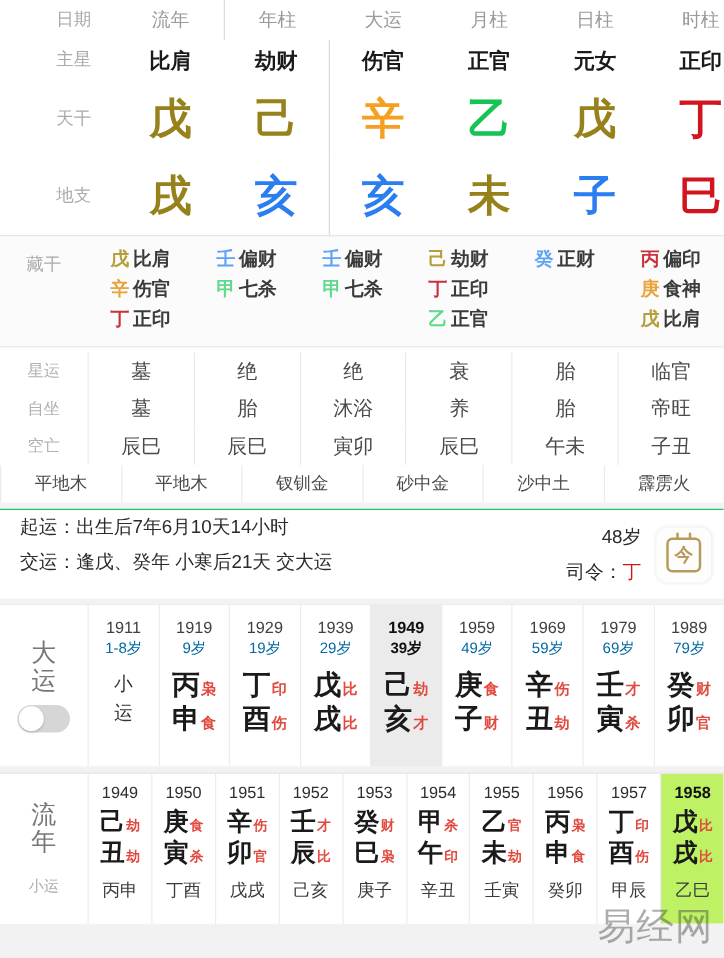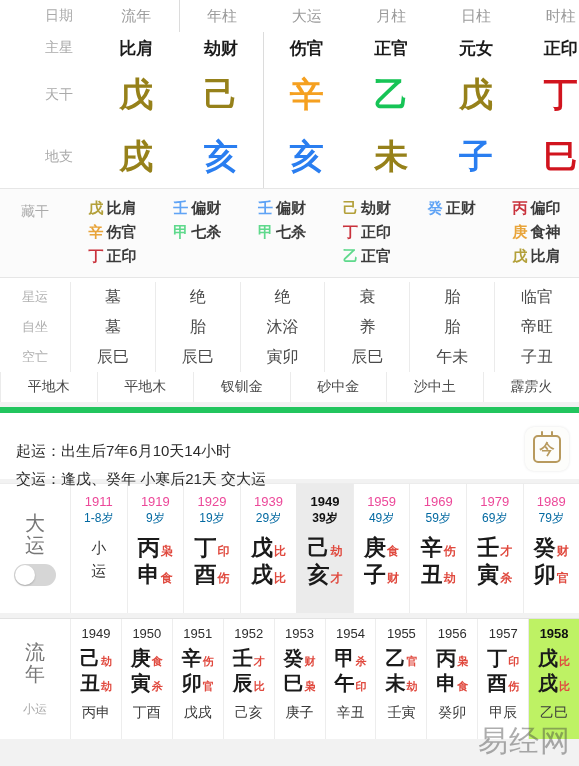--- a/index.html
+++ b/index.html
@@ -70,26 +70,26 @@
     flex: 1 1 0;
     display: flex; align-items: center; justify-content: center;
     color: #4a4a4a; font-size: 16px;
     border-left: 1px solid #ebebeb;
   }
   .st-row.last .st-cell { font-size: 14px; }
 
   
   .qiyun-card {
     background: #ffffff;
-    border-top: 6px solid #22c55e;
+    border-top: 1px solid #22c55e;
     margin-top: 5px;
     width: 579px;
     height: 72px;
     position: relative;
-    padding: 24px 12px 0 16px;
+    padding: 0 12px 0 16px;
   }
   .qy-line { font-size: 15px; color: #2b2b2b; line-height: 28px; white-space: nowrap; }
   .qy-line .k { color: #2b2b2b; }
   .qy-right {
     position: absolute; right: 66px; top: 8px;
     text-align: right; line-height: 28px; font-size: 15px; color: #2b2b2b;
   }
   .cal-icon {
     position: absolute; right: 10px; top: 14px;
     width: 44px; height: 44px;
@@ -139,21 +139,21 @@
     background: #ffffff; box-shadow: 0 1px 2px rgba(0,0,0,0.2);
   }
   .dy-track { flex: 1 1 0; display: flex; }
   .dy-col {
     flex: 1 1 0;
     display: flex; flex-direction: column; align-items: center;
     border-left: 1px solid #ededed;
     padding-top: 9px;
   }
   .dy-col.active { background: #ebebeb; border-left-color: #ebebeb; }
-  .dy-year { font-size: 13px; color: #ec4899; line-height: 17px; }
+  .dy-year { font-size: 13px; color: #404040; line-height: 17px; }
   .dy-age  { font-size: 12px; color: #0369a1; line-height: 16px; }
   .dy-col.active .dy-year, .dy-col.active .dy-age { font-weight: bold; color: #111111; }
   .dy-chars { margin-top: 10px; }
   .dy-line { display: flex; align-items: baseline; justify-content: center; line-height: 23px; }
   .dy-main { font-size: 22px; font-weight: bold; color: #1a1a1a; }
   .dy-sub { font-size: 12px; font-weight: bold; color: #e04a3f; margin-left: 1px; }
   .dy-xiaoyun { font-size: 15px; color: #333333; line-height: 23px; text-align: center; }
 
   
   .liunian-card {
@@ -302,20 +302,24 @@
       <div class="st-cell">钗钏金</div>
       <div class="st-cell">砂中金</div>
       <div class="st-cell">沙中土</div>
       <div class="st-cell">霹雳火</div>
     </div>
   </div>
 
   <div class="qiyun-card">
     <div class="qy-line"><span class="k">起运：</span><span>出生后7年6月10天14小时</span></div>
     <div class="qy-line"><span class="k">交运：</span><span>逢戊、癸年 小寒后21天 交大运</span></div>
+    <div class="qy-right">
+      <div>48岁</div>
+      <div><span>司令：</span><span id="siling-val" style="color: rgb(209, 20, 30);">丁</span></div>
+    </div>
     <div class="cal-icon">
       <div class="cal-box">今</div>
     </div>
   </div>
 
   <div class="dayun-card">
     <div class="side-lbl">
       <div class="big">大</div>
       <div class="big">运</div>
       <div class="toggle">

